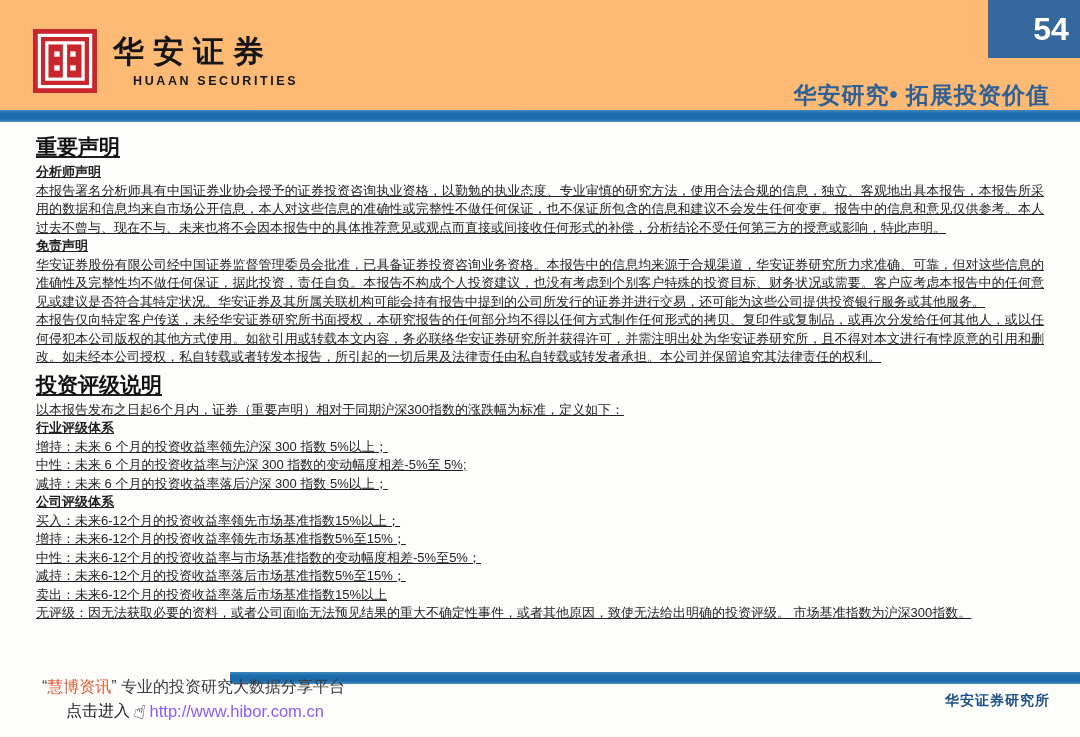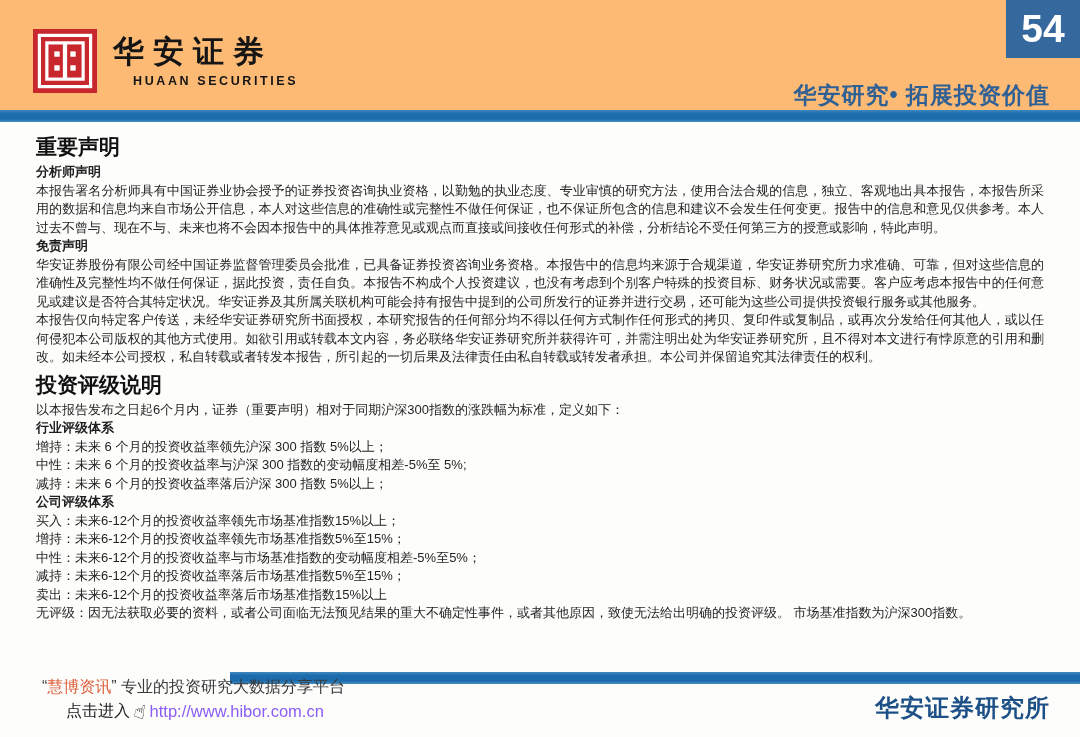--- a/index.html
+++ b/index.html
@@ -7,40 +7,40 @@
   .page{position:relative;width:1080px;height:737px;overflow:hidden;background:#fdfdfc;}
 
   
   .header{position:absolute;top:0;left:0;right:0;height:122px;background:#fdba74;}
   .accent-bar{position:absolute;left:0;right:0;top:110px;height:12px;background:linear-gradient(#3f88bd,#1c6cad 30%,#1c6cad 75%,#4a90c2);}
   .logo-wrap{position:absolute;left:33px;top:29px;display:flex;align-items:flex-start;}
   .seal{width:64px;height:64px;display:block;}
   .logo-text{margin-left:16px;padding-top:2px;}
   .logo-cn{font-family:"DejaVu Serif","Liberation Serif",serif;font-weight:bold;font-size:31px;letter-spacing:9px;color:#151515;line-height:40px;}
   .logo-en{font-size:12.5px;letter-spacing:2.6px;color:#151515;line-height:16px;margin-top:2px;font-weight:600;padding-left:20px;}
-  .page-box{position:absolute;top:0;right:0;width:74px;height:58px;background:#35689c;color:#ffffff;
-            font-size:39px;font-weight:bold;display:flex;align-items:center;justify-content:center;}
+  .page-box{position:absolute;top:0;right:0;width:58px;height:58px;background:#35689c;color:#ffffff;
+            font-size:32px;font-weight:bold;display:flex;align-items:center;justify-content:center;padding-left:34px;}
   .slogan{position:absolute;right:30px;top:80px;color:#2e6095;font-size:23px;font-weight:bold;letter-spacing:1px;}
 
   
-  .main{position:absolute;top:134px;left:36px;right:36px;}
+  .main{position:absolute;top:134px;left:36px;right:36px;text-decoration:underline;}
   .sec-title{font-size:21px;font-weight:bold;margin:0 0 3px 0;color:#111;line-height:26px;}
   .sec-title.second{margin-top:5px;}
   .subhead{font-size:13px;font-weight:bold;line-height:18.5px;}
   .para{font-size:13px;line-height:18.5px;margin:0;text-align:justify;}
   .rating-line{font-size:13px;line-height:18.5px;}
 
   
   .footer-bar{position:absolute;left:230px;right:0;top:672px;height:12px;background:linear-gradient(#3f88bd,#1c6cad 30%,#1c6cad 75%,#4a90c2);}
   .wm-line1{position:absolute;left:42px;top:677px;font-size:16px;font-weight:normal;color:#3a3a3a;}
   .wm-brand{color:#dd5a35;}
   .wm-line2{position:absolute;left:66px;top:700px;font-size:16px;color:#222;display:flex;align-items:center;}
   .hand-icon{font-family:"DejaVu Sans",sans-serif;font-size:19px;margin:0 4px;transform:rotate(12deg);display:inline-block;color:#111;}
   .wm-url{font-size:16.5px;color:#8b5cf6;text-decoration:none;}
-  .institute{position:absolute;right:30px;top:692px;font-size:24px;font-weight:bold;color:#1d5086;letter-spacing:1px;}
+  .institute{position:absolute;right:30px;top:692px;font-size:14px;font-weight:bold;color:#1d5086;letter-spacing:1px;}
 </style>
 </head>
 <body>
 
 <div class="page">
 
   <div class="header">
     <div class="logo-wrap">
       <svg class="seal" viewBox="0 0 60 60" aria-hidden="true">
         <rect x="0" y="0" width="60" height="60" fill="#c9272e"></rect>

